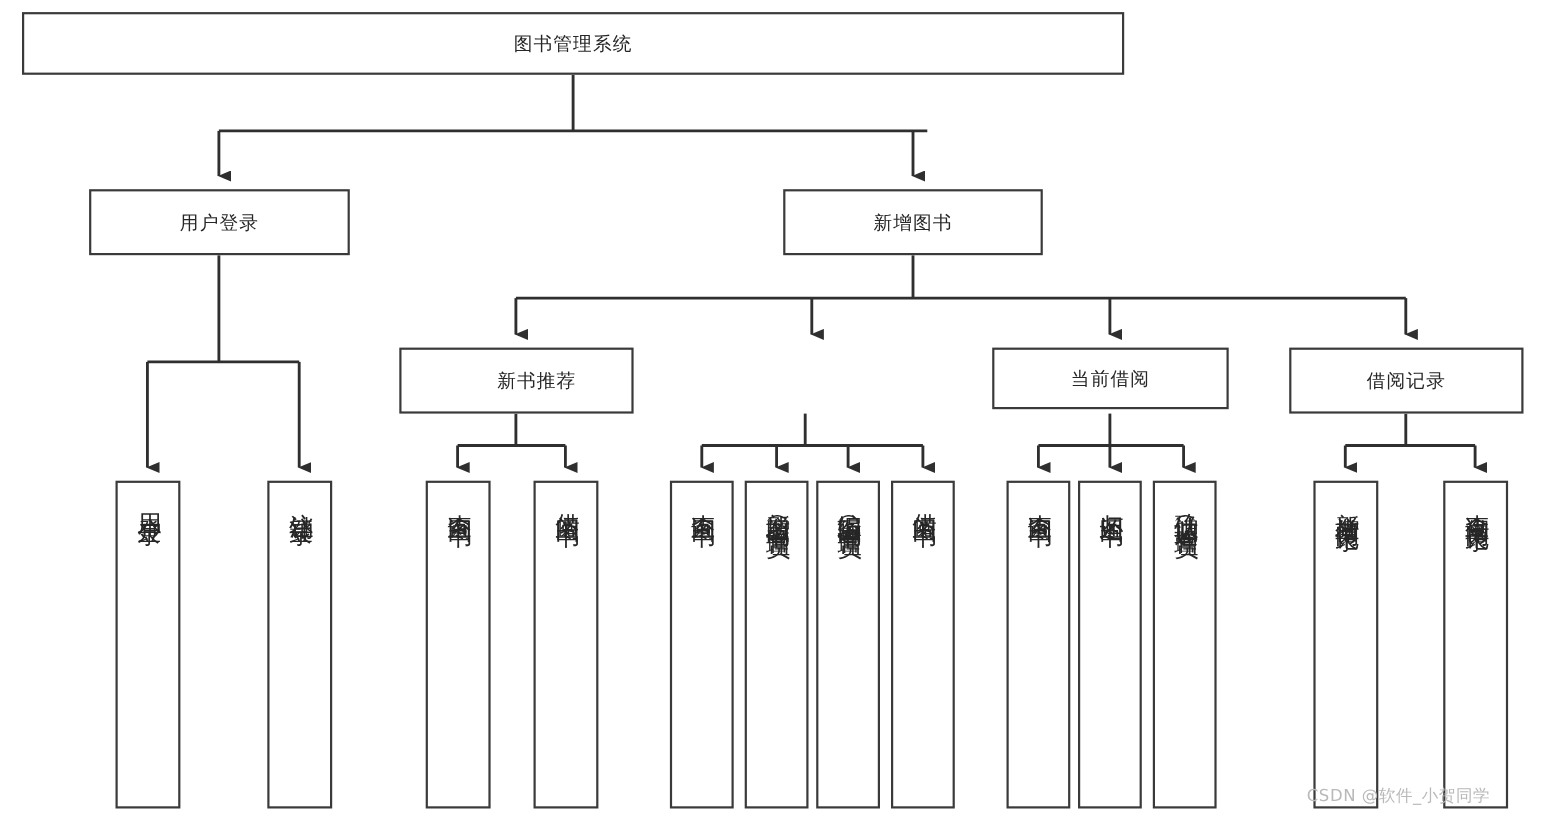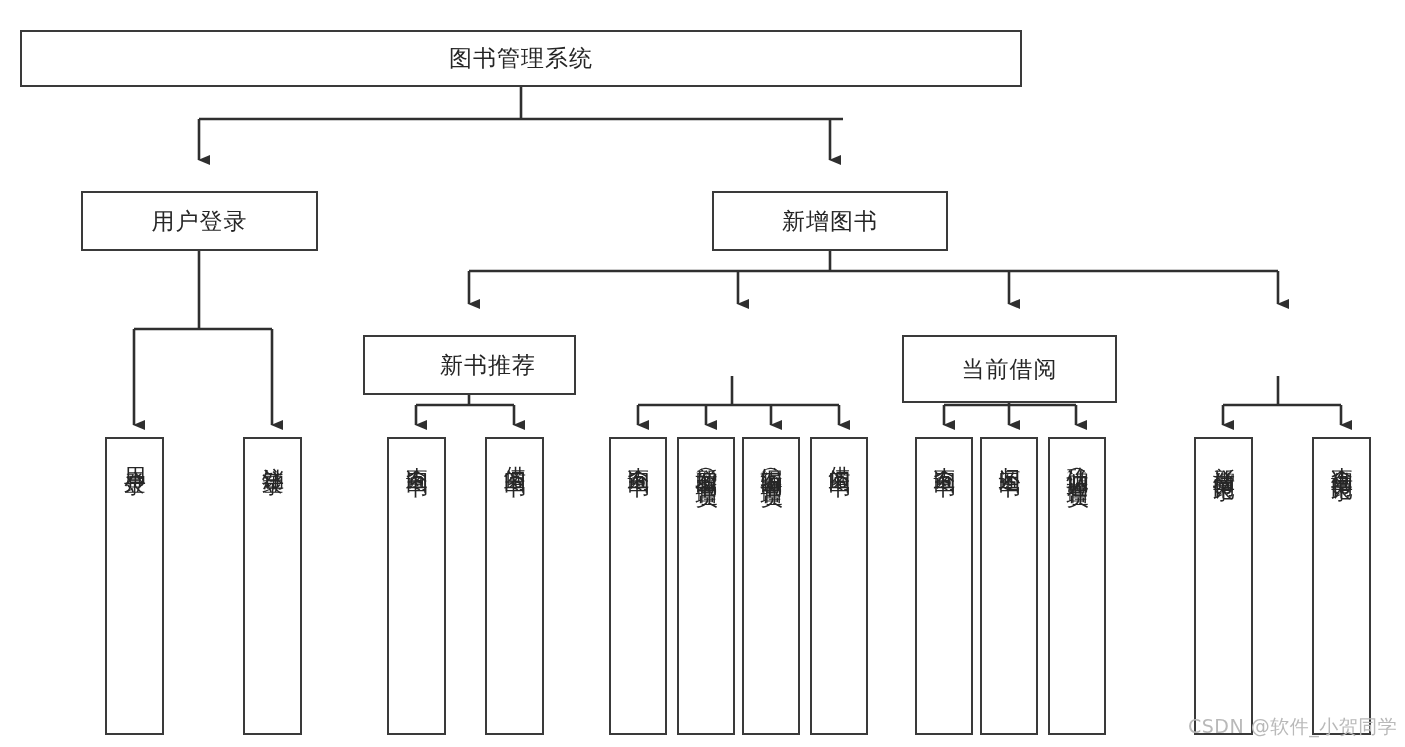--- a/index.html
+++ b/index.html
@@ -3,26 +3,26 @@
 <meta charset="utf-8">
 <style>
   html,body{margin:0;padding:0;background:#ffffff;}
   body{width:1405px;height:747px;overflow:hidden;
        font-family:"DejaVu Sans","Liberation Sans",sans-serif;}
   #diagram-root{position:relative;width:1405px;height:747px;background:#fff;}
   svg.wires{position:absolute;left:0;top:0;width:1405px;height:747px;}
   .node{position:absolute;box-sizing:border-box;background:#ffffff;
         border:2.5px solid #3a3a3a;display:flex;align-items:center;
         justify-content:center;color:#262626;}
-  .node.h-node{font-size:23px;letter-spacing:1px;margin-top:19px;}
+  .node.h-node{font-size:17px;letter-spacing:1px;}
   .node.v-node{font-size:22px;letter-spacing:2px;padding:10px 0;
                align-items:flex-start;}
   .v-node .vtext{writing-mode:vertical-rl;text-orientation:upright;
                  white-space:nowrap;line-height:1.04;letter-spacing:3px;}
-  .watermark{position:absolute;color:#b9b9b9;font-size:19px;
+  .watermark{position:absolute;color:#b9b9b9;font-size:15px;
              letter-spacing:0.5px;white-space:nowrap;pointer-events:none;}
 </style>
 </head>
 <body>
 
 <div id="diagram-root">
 
   <svg class="wires" viewBox="0 0 1405 747" xmlns="http://www.w3.org/2000/svg">
     <defs>
       <marker id="arw" markerWidth="10" markerHeight="12" refX="5" refY="11" orient="auto" markerUnits="userSpaceOnUse">
@@ -80,22 +80,25 @@
   <div class="node h-node" style="left:81px;top:172px;width:237px;height:60px;">
     <span>用户登录</span>
   </div>
   <div class="node h-node" style="left:712px;top:172px;width:236px;height:60px;">
     <span>新增图书</span>
   </div>
 
   <div class="node h-node" style="left:363px;top:316px;width:213px;height:60px;padding-left:37px;">
     <span>新书推荐</span>
   </div>
-  <div class="node h-node" style="left:902px;top:316px;width:215px;height:68px;">
+  <div class="node h-node" style="left:902px;top:316px;width:215px;height:56px;">
     <span>当前借阅</span>
+  </div>
+  <div class="node h-node" style="left:1172px;top:316px;width:213px;height:60px;">
+    <span>借阅记录</span>
   </div>
 
   <div class="node v-node" style="left:105px;top:437px;width:59px;height:298px;">
     <span class="vtext">用户登录</span>
   </div>
   <div class="node v-node" style="left:243px;top:437px;width:59px;height:298px;">
     <span class="vtext">注销登录</span>
   </div>
 
   <div class="node v-node" style="left:387px;top:437px;width:59px;height:298px;">

